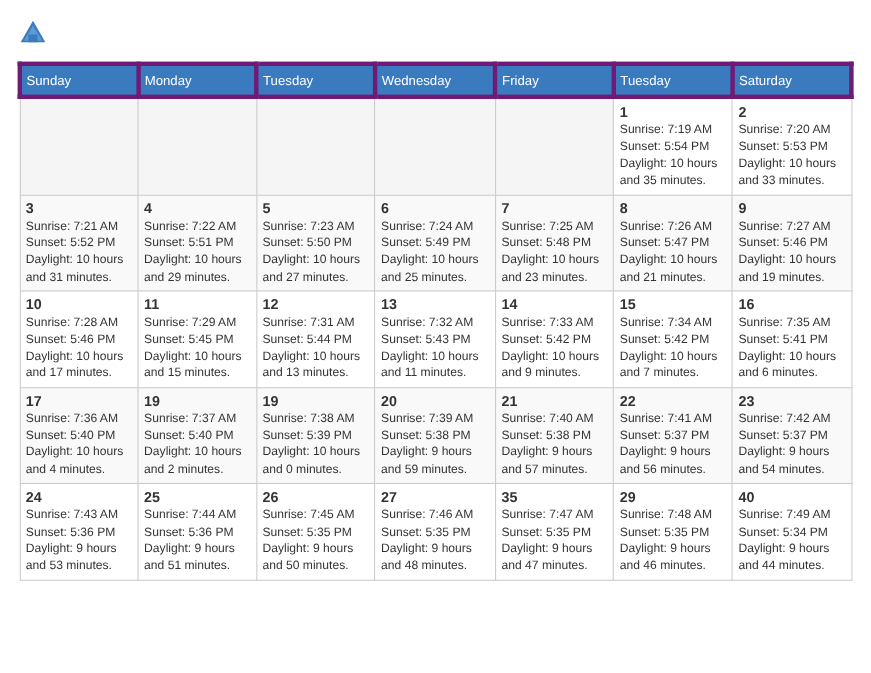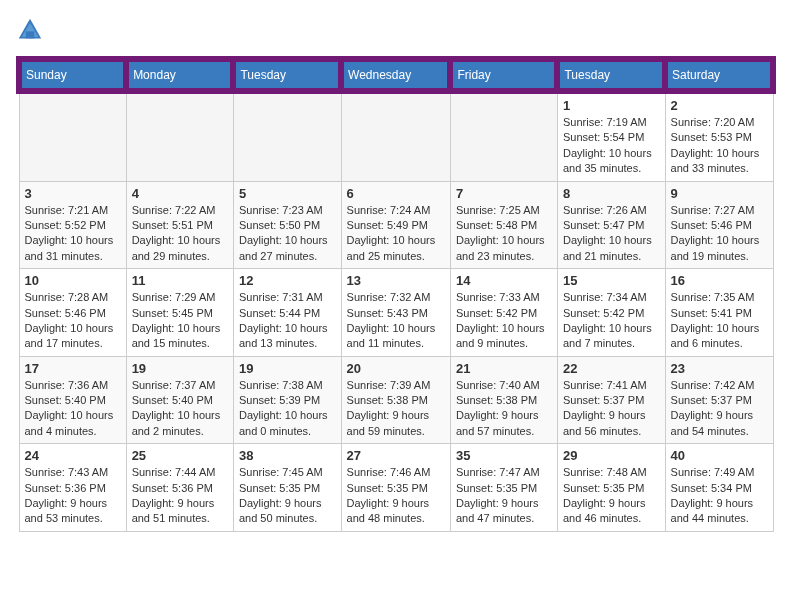--- a/index.html
+++ b/index.html
@@ -41,21 +41,21 @@
       border-collapse: collapse;
       font-size: 11px;
     }
     .calendar th {
       background-color: #3a7bbf;
       color: #fff;
       padding: 6px 4px;
       text-align: left;
       font-size: 12px;
       font-weight: normal;
-      border: 6px solid #701a75;
+      border: 4px solid #701a75;
     }
     .calendar td {
       border: 1px solid #ccc;
       vertical-align: top;
       padding: 4px 5px;
       width: 113px;
       min-height: 80px;
       background: #fff;
     }
     .calendar td.empty {
@@ -218,21 +218,21 @@
       <tr>
         <td>
           <span class="day-num">24</span>
           <div class="day-info">Sunrise: 7:43 AM<br>Sunset: 5:36 PM<br>Daylight: 9 hours and 53 minutes.</div>
         </td>
         <td>
           <span class="day-num">25</span>
           <div class="day-info">Sunrise: 7:44 AM<br>Sunset: 5:36 PM<br>Daylight: 9 hours and 51 minutes.</div>
         </td>
         <td>
-          <span class="day-num">38</span>
+          <span class="day-num">26</span>
           <div class="day-info">Sunrise: 7:45 AM<br>Sunset: 5:35 PM<br>Daylight: 9 hours and 50 minutes.</div>
         </td>
         <td>
           <span class="day-num">27</span>
           <div class="day-info">Sunrise: 7:46 AM<br>Sunset: 5:35 PM<br>Daylight: 9 hours and 48 minutes.</div>
         </td>
         <td>
           <span class="day-num">35</span>
           <div class="day-info">Sunrise: 7:47 AM<br>Sunset: 5:35 PM<br>Daylight: 9 hours and 47 minutes.</div>
         </td>

